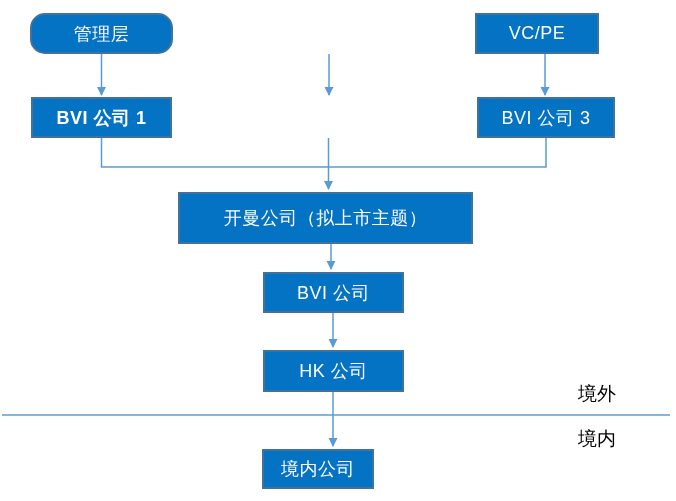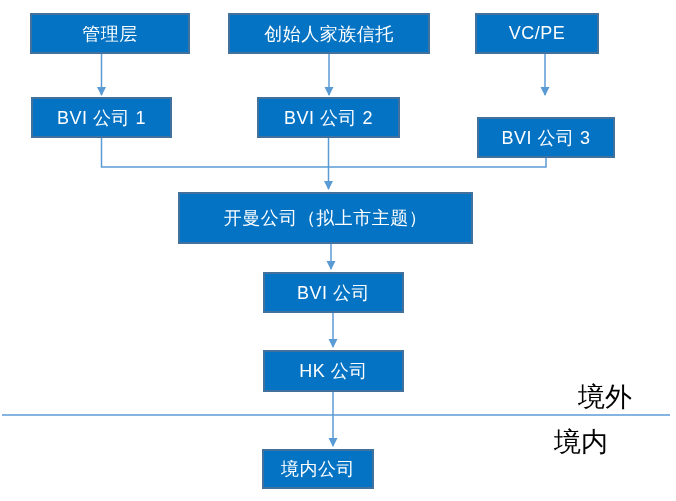--- a/index.html
+++ b/index.html
@@ -24,38 +24,38 @@
     position:absolute;
     background:var(--node-fill);
     border:2px solid var(--node-border);
     box-sizing:border-box;
     color:var(--node-text);
     font-size:18px;
     display:flex;align-items:center;justify-content:center;
     white-space:nowrap;
     letter-spacing:.5px;
   }
-  #node-management{left:30px;top:13px;width:160px;height:41px;}
+  #node-management{left:30px;top:13px;width:143px;height:41px;border-radius:15px;}
   #node-founder-trust{left:228px;top:13px;width:202px;height:41px;}
   #node-vcpe{left:475px;top:13px;width:124px;height:41px;}
-  #node-bvi1{left:31px;top:97px;width:141px;height:41px;}
+  #node-bvi1{left:31px;top:97px;width:141px;height:41px;font-weight:bold;}
   #node-bvi2{left:257px;top:97px;width:143px;height:41px;}
-  #node-bvi3{left:477px;top:97px;width:138px;height:41px;margin-top:20px;}
+  #node-bvi3{left:477px;top:97px;width:138px;height:41px;}
   #node-cayman{left:178px;top:192px;width:295px;height:52px;}
   #node-bvi{left:263px;top:272px;width:141px;height:41px;}
   #node-hk{left:263px;top:350px;width:141px;height:42px;}
   #node-domestic{left:262px;top:449px;width:112px;height:40px;}
   .region-label{
     position:absolute;
     color:var(--region-text);
-    font-size:27px;
+    font-size:19px;
     line-height:1;
   }
   #label-offshore{left:578px;top:384px;}
-  #label-onshore{left:554px;top:429px;}
+  #label-onshore{left:578px;top:429px;}
 </style>
 </head>
 <body>
 
 <div class="canvas">
 
   <svg class="connector-layer" width="676" height="501" viewBox="0 0 676 501" xmlns="http://www.w3.org/2000/svg">
     <defs>
       <marker id="ah" markerUnits="userSpaceOnUse" markerWidth="12" markerHeight="12" refX="8" refY="4.5" orient="auto">
         <path d="M0,0 L9,4.5 L0,9 Z" fill="#5B9BD5"></path>
@@ -72,25 +72,23 @@
     <line x1="331" y1="234" x2="331" y2="269" stroke="#5B9BD5" stroke-width="1.5" marker-end="url(#ah)"></line>
 
     <line x1="333" y1="313" x2="333" y2="347" stroke="#5B9BD5" stroke-width="1.5" marker-end="url(#ah)"></line>
 
     <line x1="333" y1="392" x2="333" y2="446" stroke="#5B9BD5" stroke-width="1.5" marker-end="url(#ah)"></line>
 
     <line x1="2" y1="415" x2="670" y2="415" stroke="#5B9BD5" stroke-width="1.3"></line>
   </svg>
 
   <div class="node" id="node-management">管理层</div>
-  <div class="node" id="node-founder-trust">创始人家族信托</div>
   <div class="node" id="node-vcpe">VC/PE</div>
 
   <div class="node" id="node-bvi1">BVI 公司 1</div>
-  <div class="node" id="node-bvi2">BVI 公司 2</div>
   <div class="node" id="node-bvi3">BVI 公司 3</div>
 
   <div class="node" id="node-cayman">开曼公司（拟上市主题）</div>
 
   <div class="node" id="node-hk">HK 公司</div>
 
   <div class="node" id="node-bvi">BVI 公司</div>
 
   <div class="node" id="node-domestic">境内公司</div>
 

